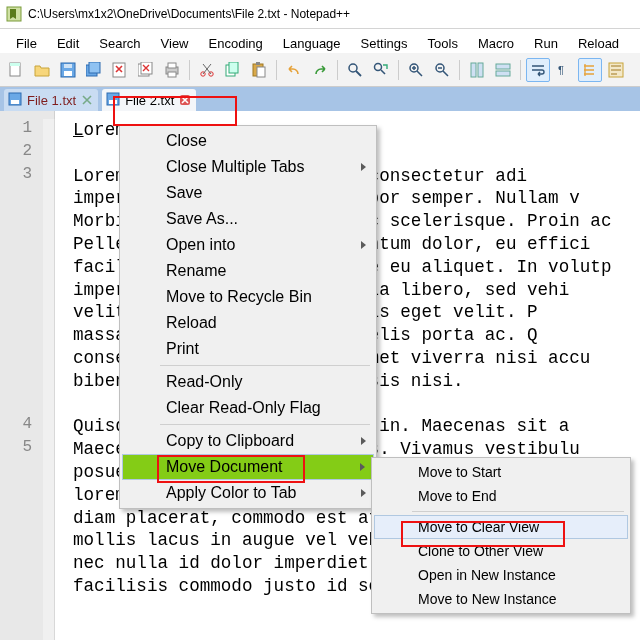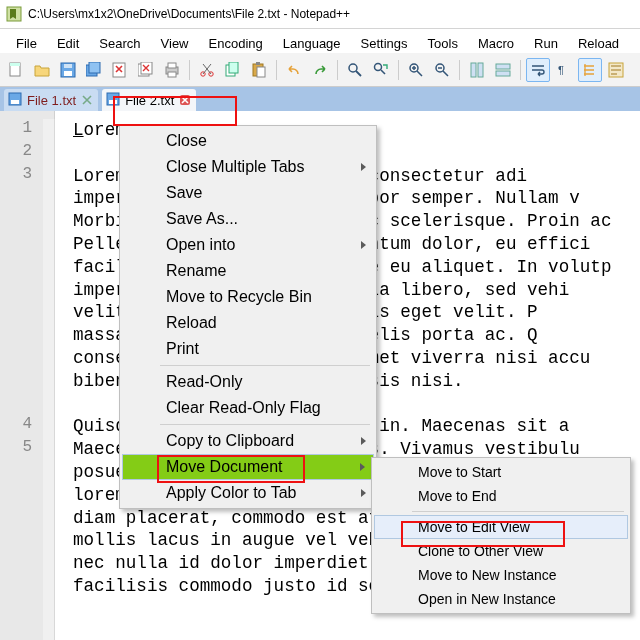--- a/index.html
+++ b/index.html
@@ -290,21 +290,21 @@
     <hr>
     <div class="mi">Copy to Clipboard<span class="arr"></span></div>
     <div class="mi hl">Move Document<span class="arr"></span></div>
     <div class="mi">Apply Color to Tab<span class="arr"></span></div>
   </div>
 
 <div class="submenu" id="submenu">
     <div class="mi">Move to Start</div>
     <div class="mi">Move to End</div>
     <hr>
-    <div class="mi hl">Move to Edit View</div>
+    <div class="mi hl">Move to Clear View</div>
     <div class="mi">Clone to Other View</div>
+    <div class="mi">Open in New Instance</div>
     <div class="mi">Move to New Instance</div>
-    <div class="mi">Open in New Instance</div>
   </div>
 
 <div class="red-box" id="hl1" style="top: 96px; left: 113px; width: 120px; height: 26px;"></div>
 <div class="red-box" id="hl2" style="top: 455px; left: 157px; width: 144px; height: 24px;"></div>
 <div class="red-box" id="hl3" style="top: 521px; left: 401px; width: 160px; height: 22px;"></div>
 
 </body></html>

